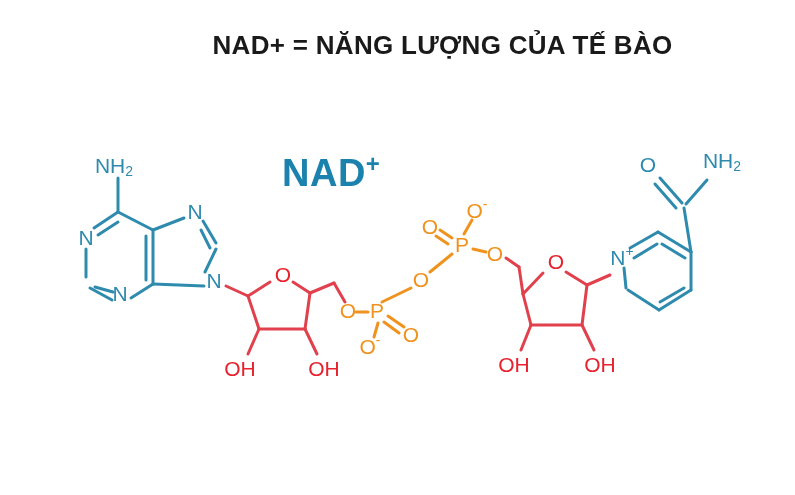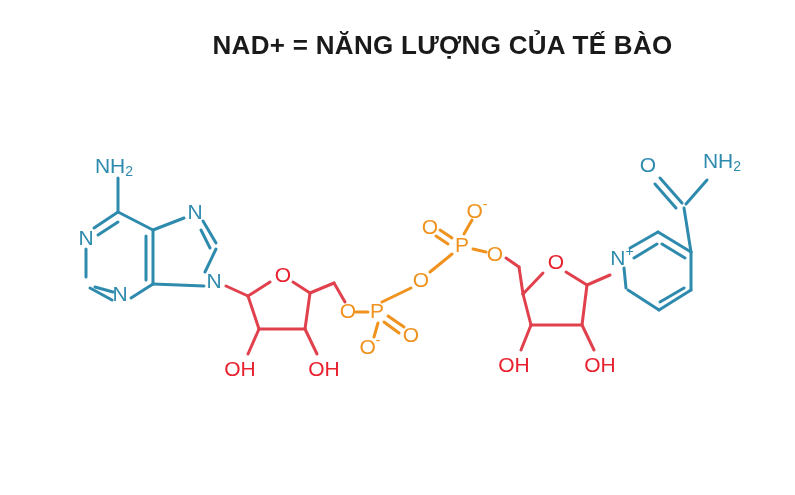--- a/index.html
+++ b/index.html
@@ -94,20 +94,21 @@
     line-height: 0;
   }
 </style>
 </head>
 <body>
 
 <div id="page">
 
   <div id="title">NAD+ = NĂNG LƯỢNG CỦA TẾ BÀO</div>
 
+  <div id="nad-label"><span>NAD</span><span class="plus">+</span></div>
 
   <svg id="structure-svg" viewBox="0 0 795 495" xmlns="http://www.w3.org/2000/svg">
 
     <g>
 
       <line class="bond-teal" x1="118" y1="178" x2="118" y2="212"></line>
 
       <line class="bond-teal" x1="118" y1="212" x2="94" y2="228"></line>
       <line class="bond-teal" x1="86" y1="249" x2="86" y2="277"></line>
       <line class="bond-teal" x1="90" y1="288" x2="112" y2="300"></line>

